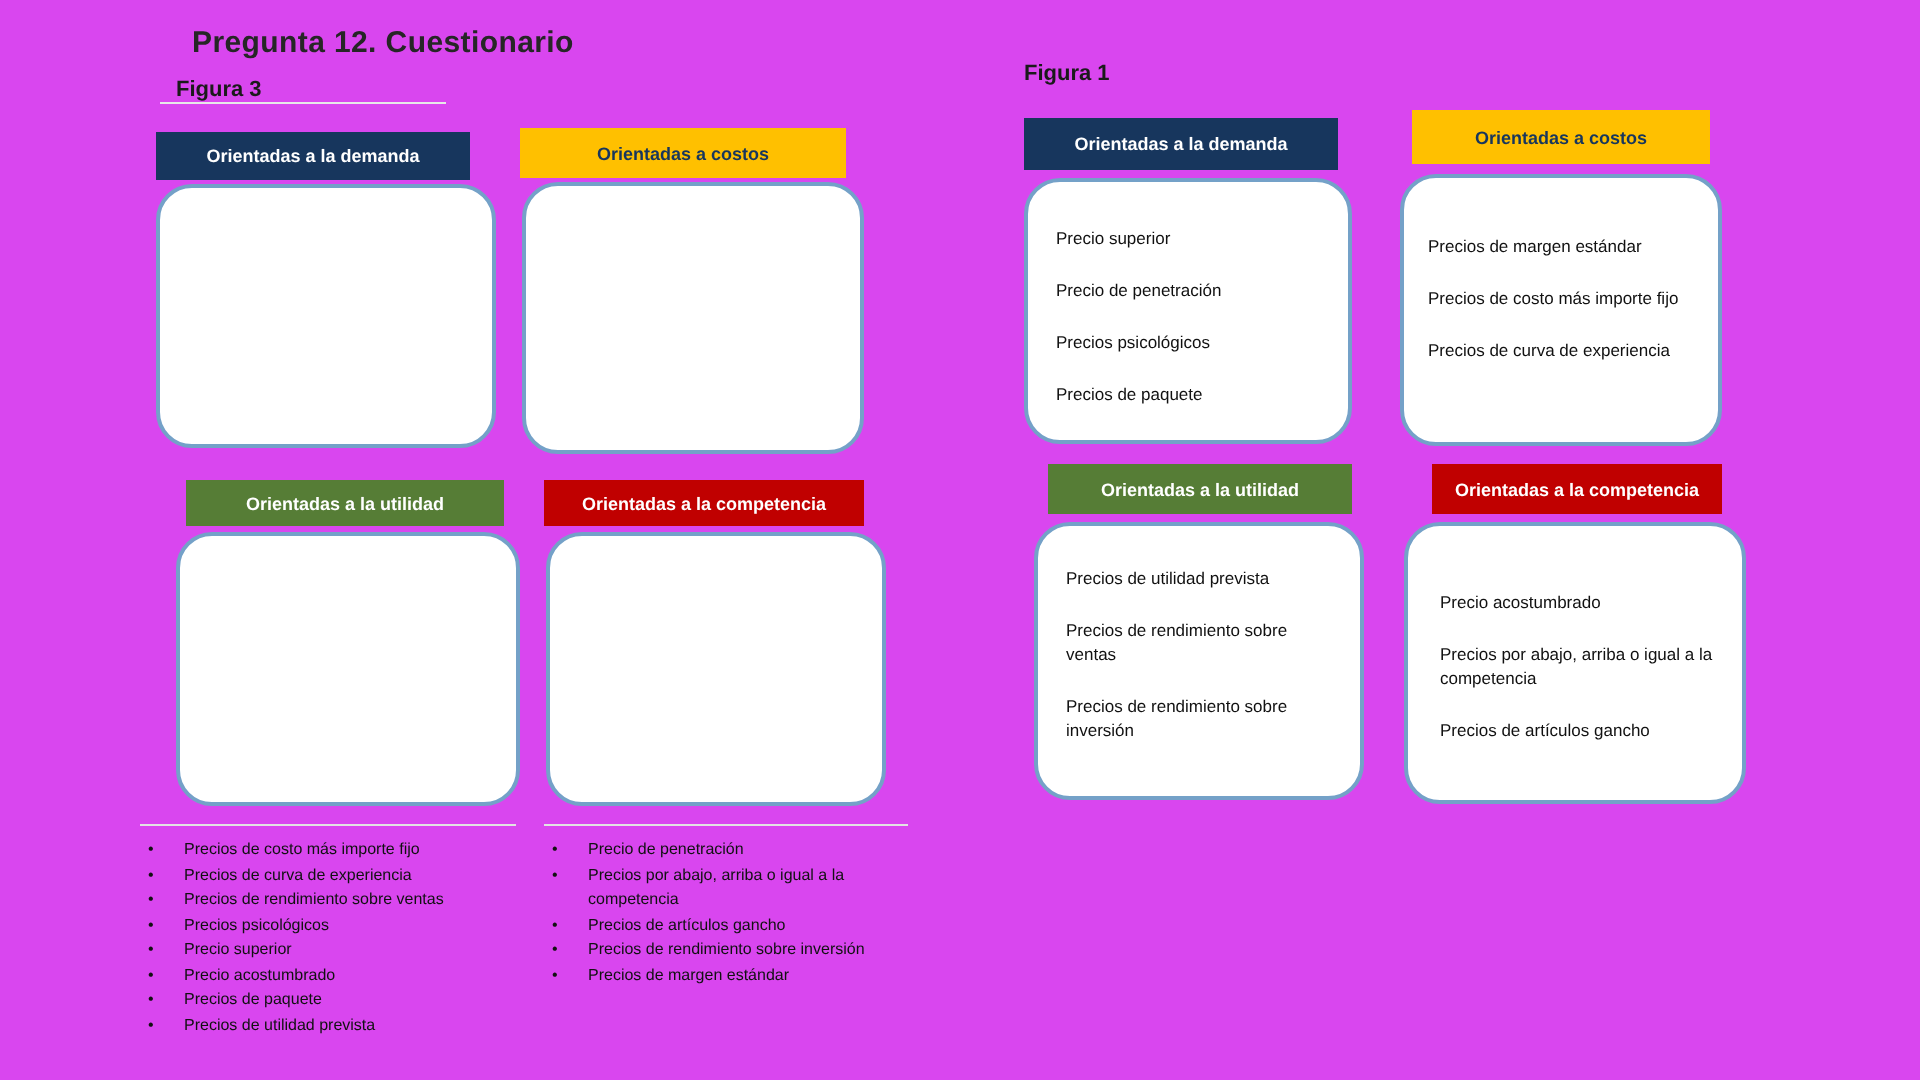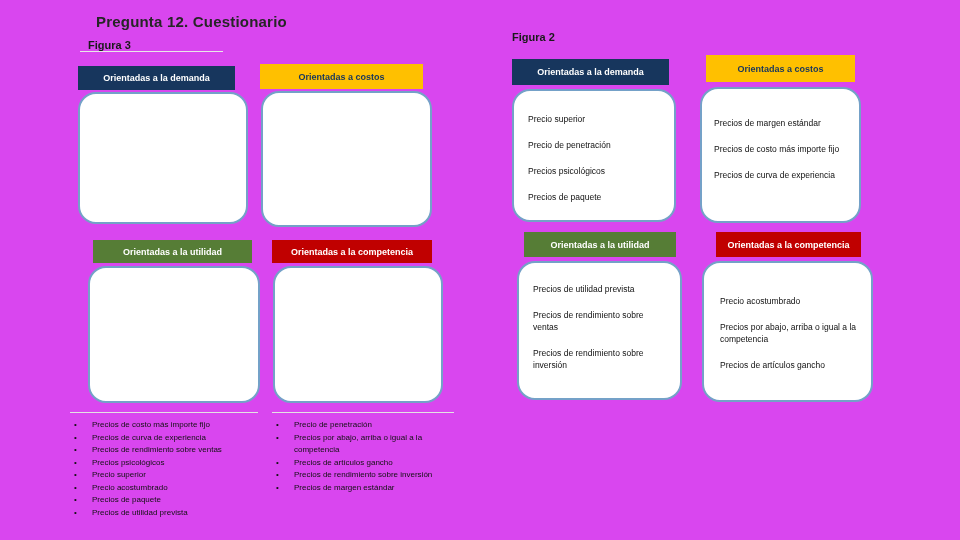--- a/index.html
+++ b/index.html
@@ -27,21 +27,21 @@
   .wb-item .item-text{flex:1;}
 </style>
 </head>
 <body>
 
 <div class="slide">
 
   <div class="abs page-title" style="left:96px;top:13px;">Pregunta 12. Cuestionario</div>
   <div class="abs fig-label" style="left:88px;top:39px;">Figura 3</div>
   <div class="abs faint-line" style="left:80px;top:51px;width:143px;"></div>
-  <div class="abs fig-label" style="left:512px;top:31px;">Figura 2</div>
+  <div class="abs fig-label" style="left:512px;top:31px;">Figura 1</div>
 
   <div>
 
     <div class="abs cat-header" style="left: 78px; top: 66px; width: 157px; height: 24px; background-color: rgb(23, 54, 93); color: rgb(255, 255, 255);">
       <span>Orientadas a la demanda</span>
     </div>
     <div class="abs cat-header" style="left: 260px; top: 64px; width: 163px; height: 25px; background-color: rgb(255, 192, 0); color: rgb(23, 54, 93);">
       <span>Orientadas a costos</span>
     </div>
 

